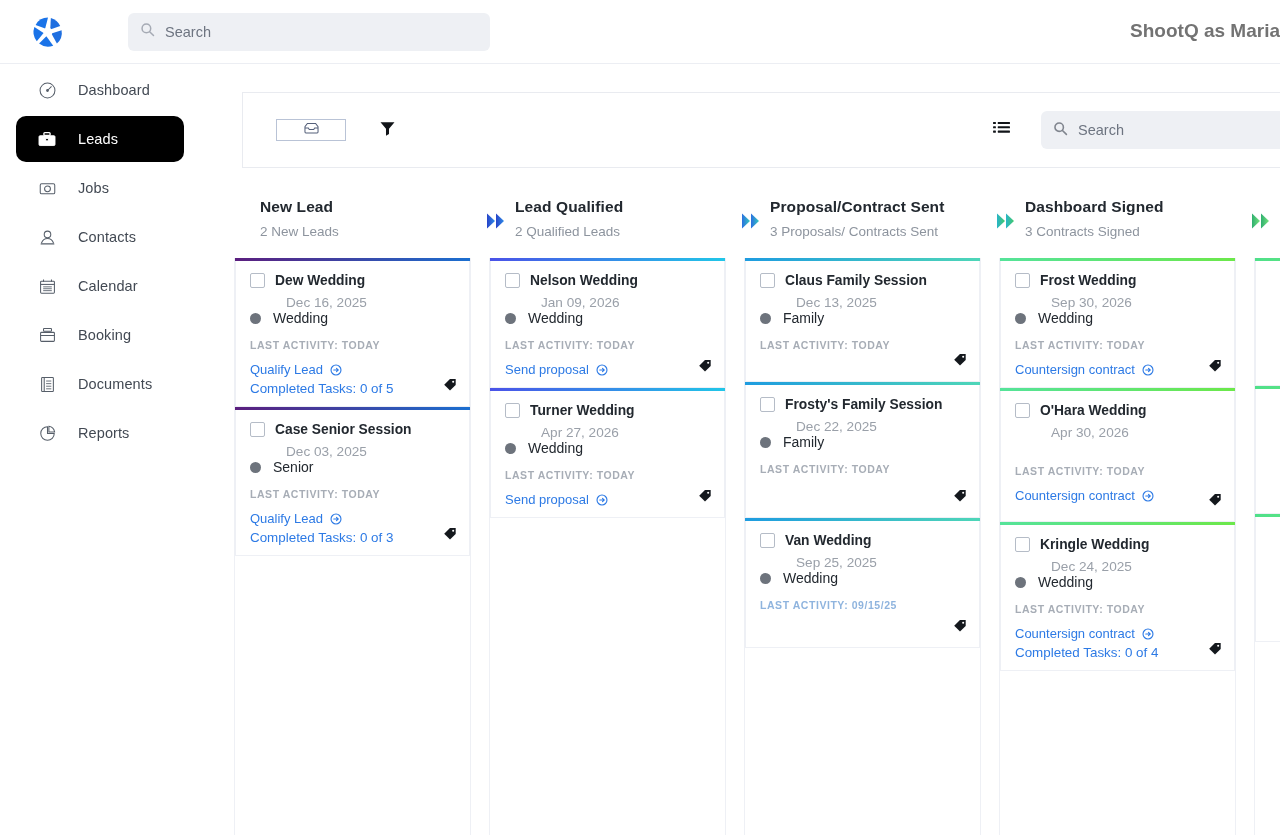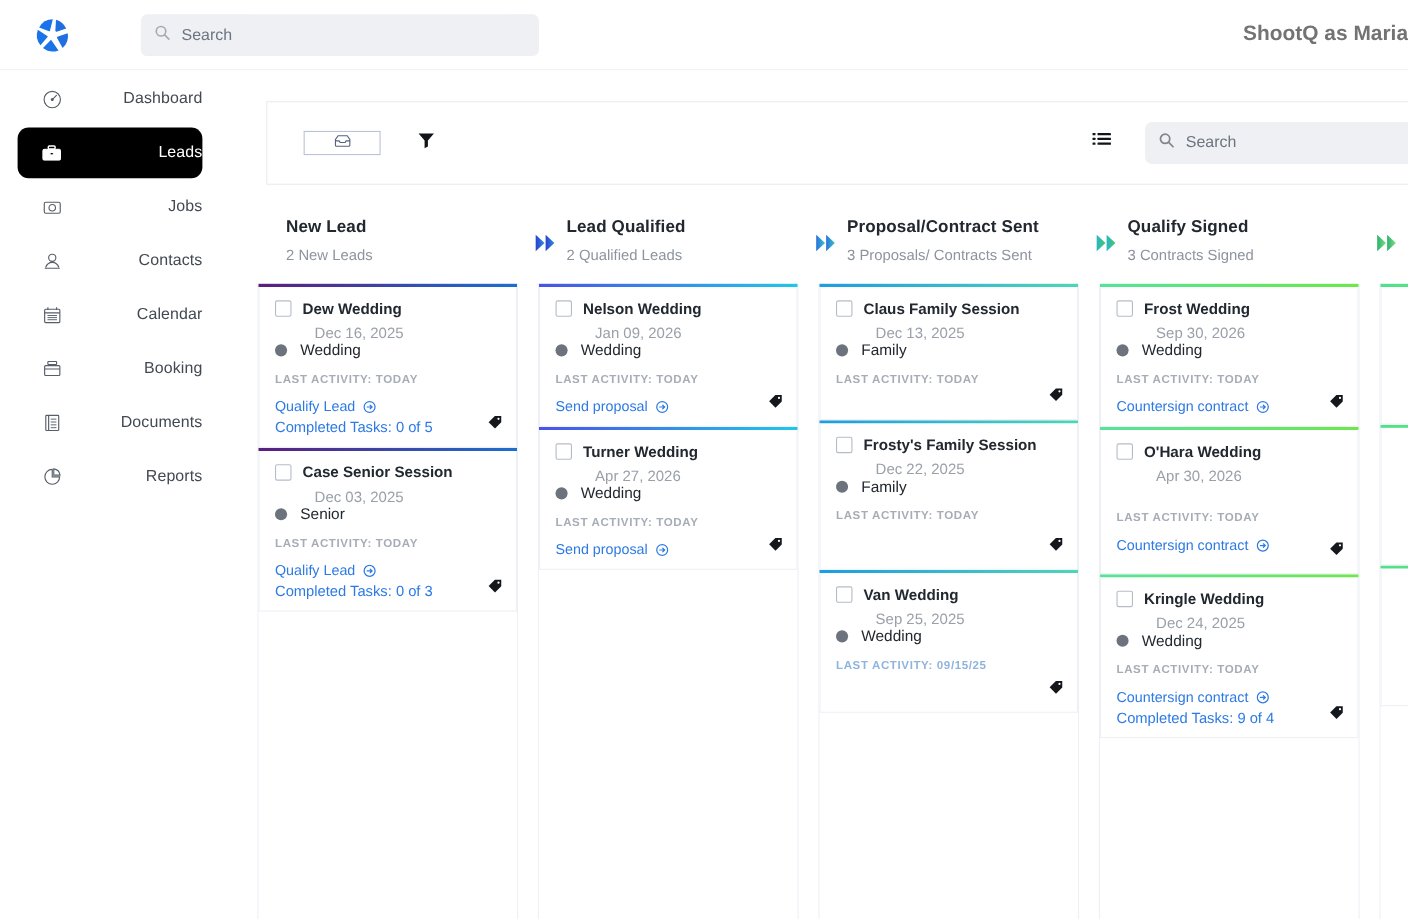--- a/index.html
+++ b/index.html
@@ -28,21 +28,21 @@
   .top-search input::placeholder { color: #6d7480; }
   .topbar-user {
     position: absolute; right: 0px; top: 20px; font-size: 19px;
     font-weight: 700; color: #737373; white-space: nowrap;
   }
 
   
   .sidebar { position: absolute; top: 64px; left: 0; width: 230px; height: 771px; background: #fff; }
   .nav-item {
     display: flex; align-items: center; height: 46px; margin: 3px 46px 3px 16px;
-    border-radius: 10px; padding-left: 18px; cursor: pointer; justify-content: space-between;
+    border-radius: 10px; padding-left: 18px; cursor: pointer;
   }
   .nav-item .ico { width: 26px; height: 26px; display:flex; align-items:center; justify-content:center; flex: 0 0 26px; }
   .nav-item .lbl { margin-left: 18px; font-size: 14.5px; color: #424953; letter-spacing: .1px; }
   .nav-item.active { background: #000; }
   .nav-item.active .lbl { color: #fff; font-weight: 400; }
   .nav-item.active .ico svg { stroke: #fff; fill: #fff; }
 
   
   .board { position: absolute; top: 64px; left: 230px; width: 1050px; height: 771px; background:#fff; }
   .toolbar {
@@ -520,21 +520,21 @@
                 <linearGradient id="g4" x1="0" y1="0" x2="1" y2="0">
               <stop offset="0" stop-color="#28b4c8"></stop>
                   <stop offset="1" stop-color="#44c96a"></stop>
                 </linearGradient>
               </defs>
             <path d="M2 3.5 10 11 2 18.5z" fill="url(#g4)"></path>
               <path d="M11 3.5 19 11 11 18.5z" fill="url(#g4)"></path>
           </svg>
         </div>
         <div class="col-titles">
-          <div class="col-title">Qualify Signed</div>
+          <div class="col-title">Dashboard Signed</div>
           <div class="col-sub">3 Contracts Signed</div>
         </div>
       </div>
       <div class="col-body">
 
         <div class="card-bar" style="background:linear-gradient(90deg,#55e39a,#6ce84a)"></div>
         <div class="card">
           <div class="card-row1">
             <span class="chk"></span>
             <span class="card-title">Frost Wedding</span>
@@ -601,21 +601,21 @@
           <div class="card-activity">LAST ACTIVITY: TODAY</div>
           <div class="card-link">
             <span>Countersign contract</span>
             <span class="arrow-circ">
               <svg width="12" height="12" viewBox="0 0 14 14" fill="none" stroke="#2d7ae5" stroke-width="1.3">
                 <circle cx="7" cy="7" r="5.8"></circle>
                   <path d="M4.4 7h5.2M7.6 5.1 9.6 7l-2 1.9" stroke-linecap="round"></path>
               </svg>
             </span>
           </div>
-          <div class="card-link2">Completed Tasks: 9 of 4</div>
+          <div class="card-link2">Completed Tasks: 0 of 4</div>
           <span class="tag-icon">
             <svg width="14" height="14" viewBox="0 0 15 15" fill="#14181d">
               <path d="M1.3 7.3 7.4 1.2h6.2v6.2L7.5 13.5z"></path>
                 <circle cx="10.9" cy="4" r="1.1" fill="#fff"></circle>
             </svg>
           </span>
         </div>
       </div>
     </div>
 

